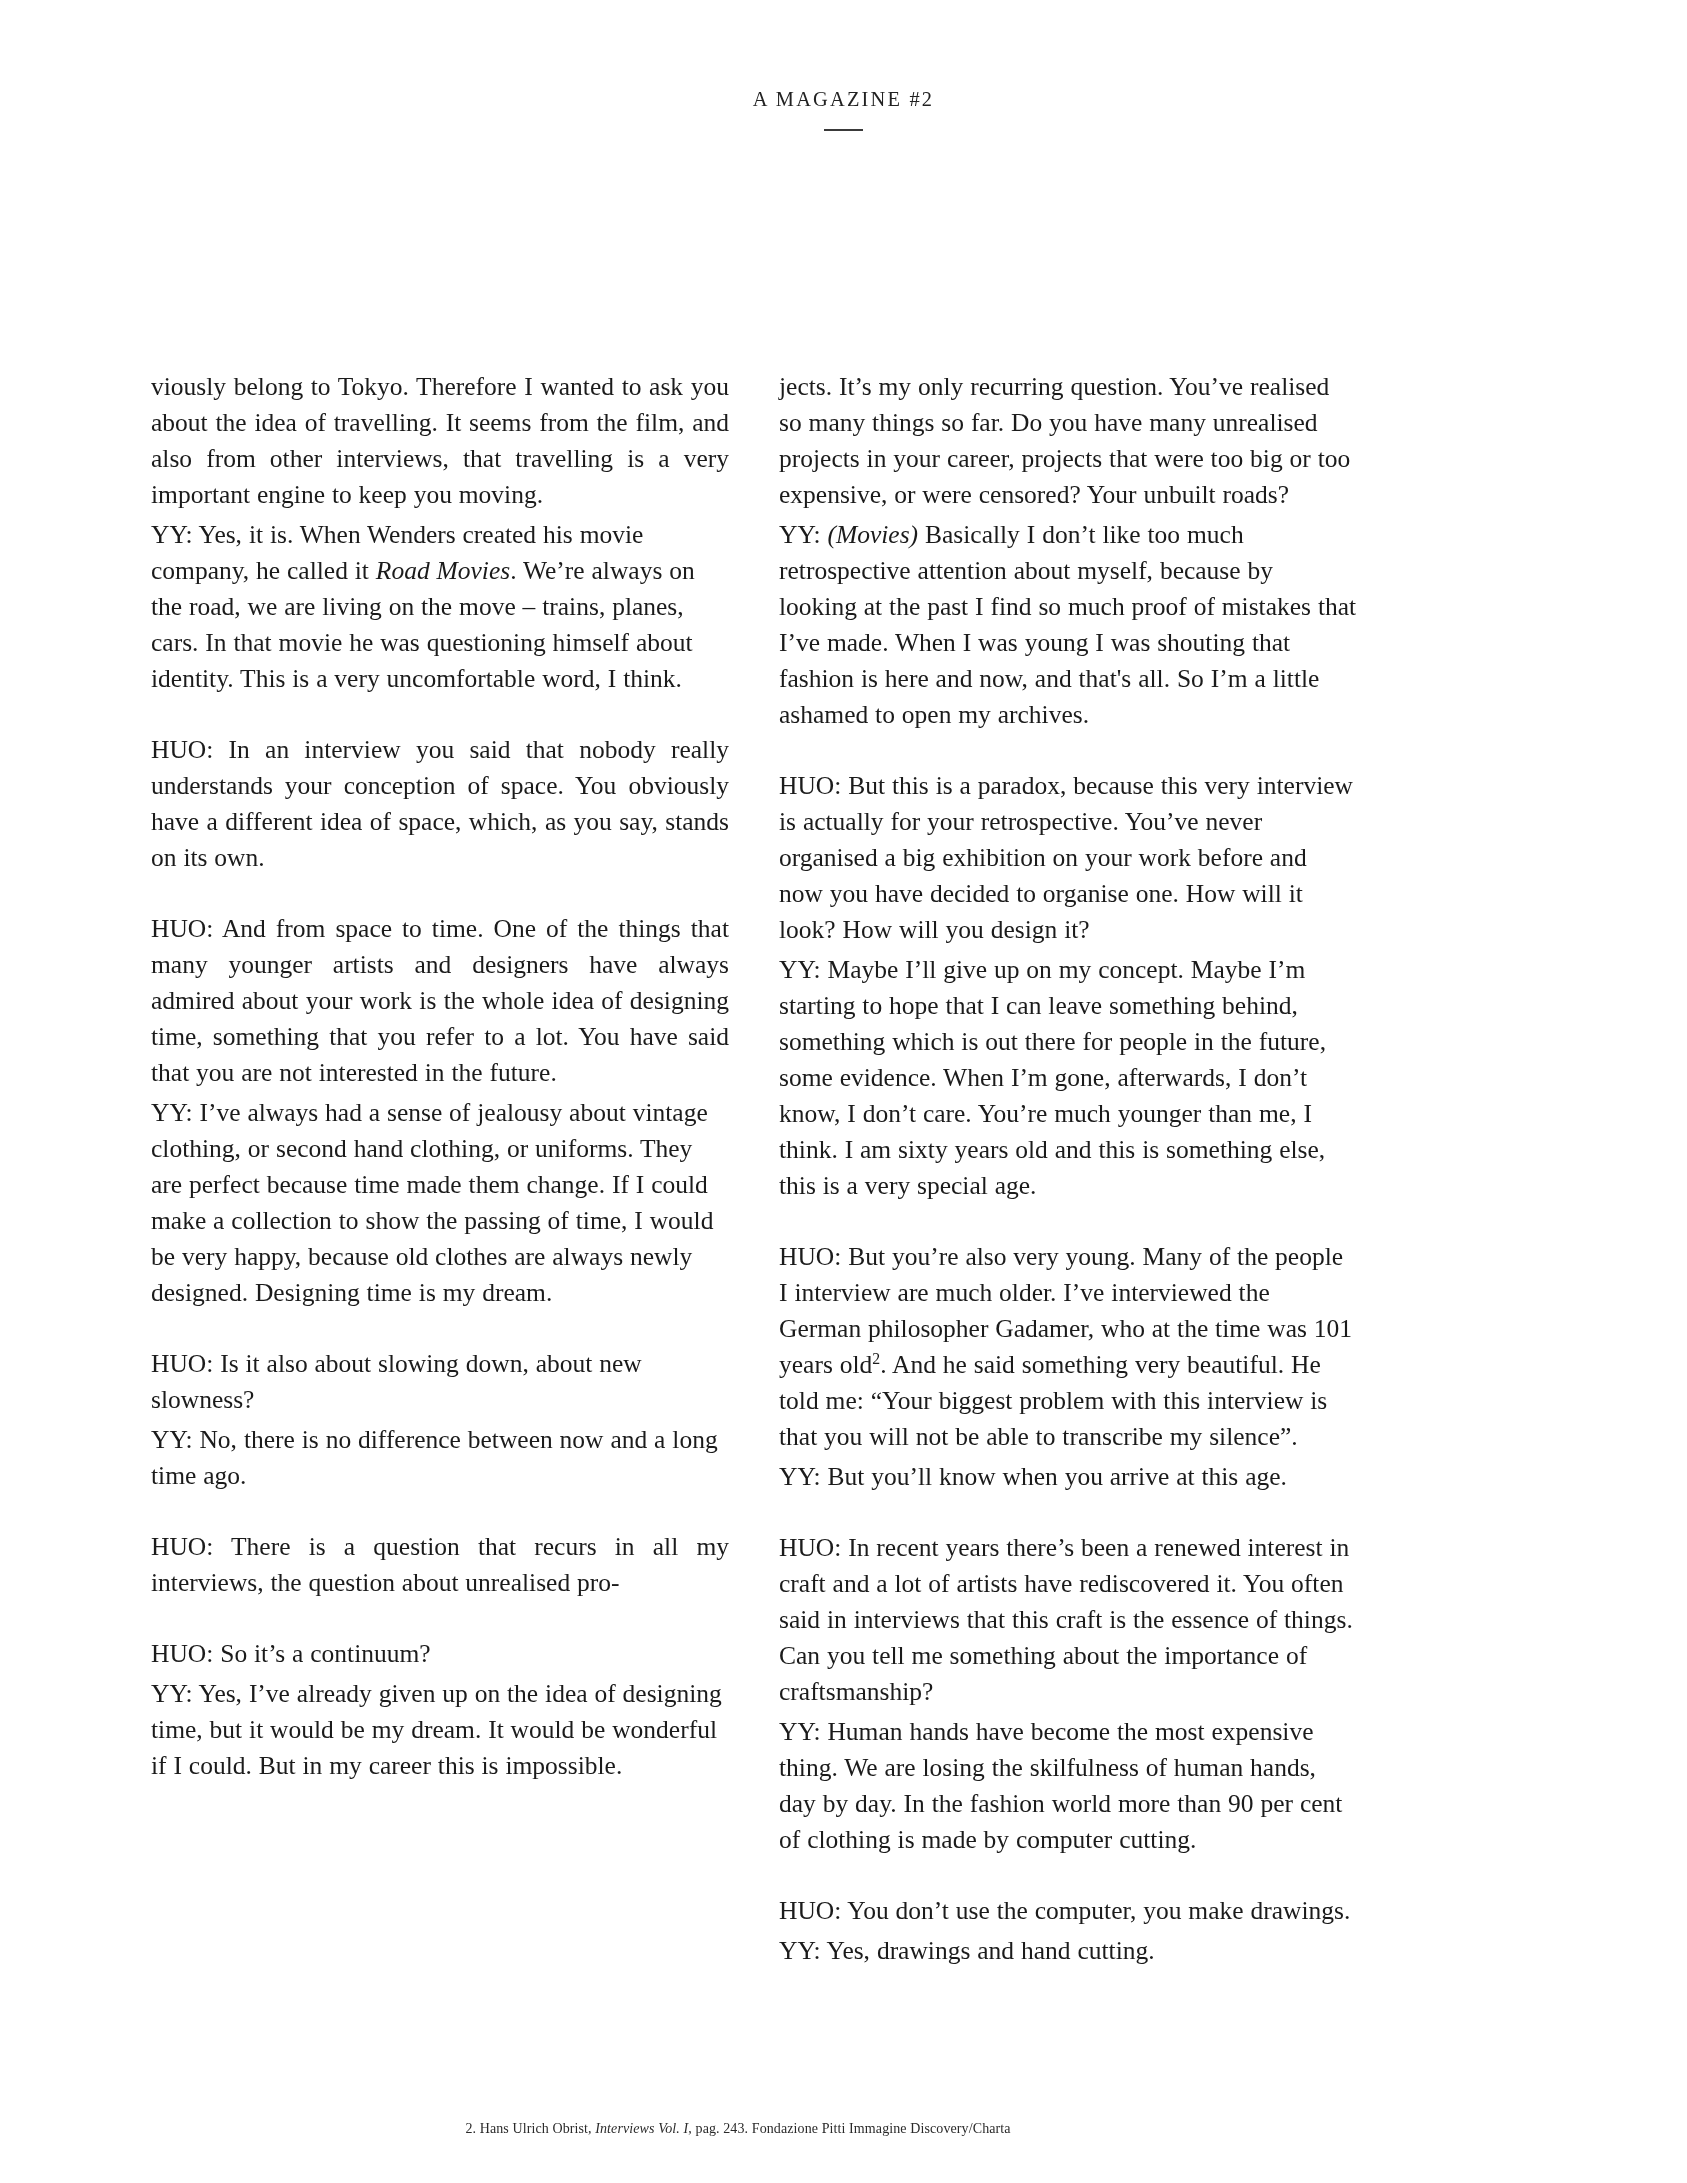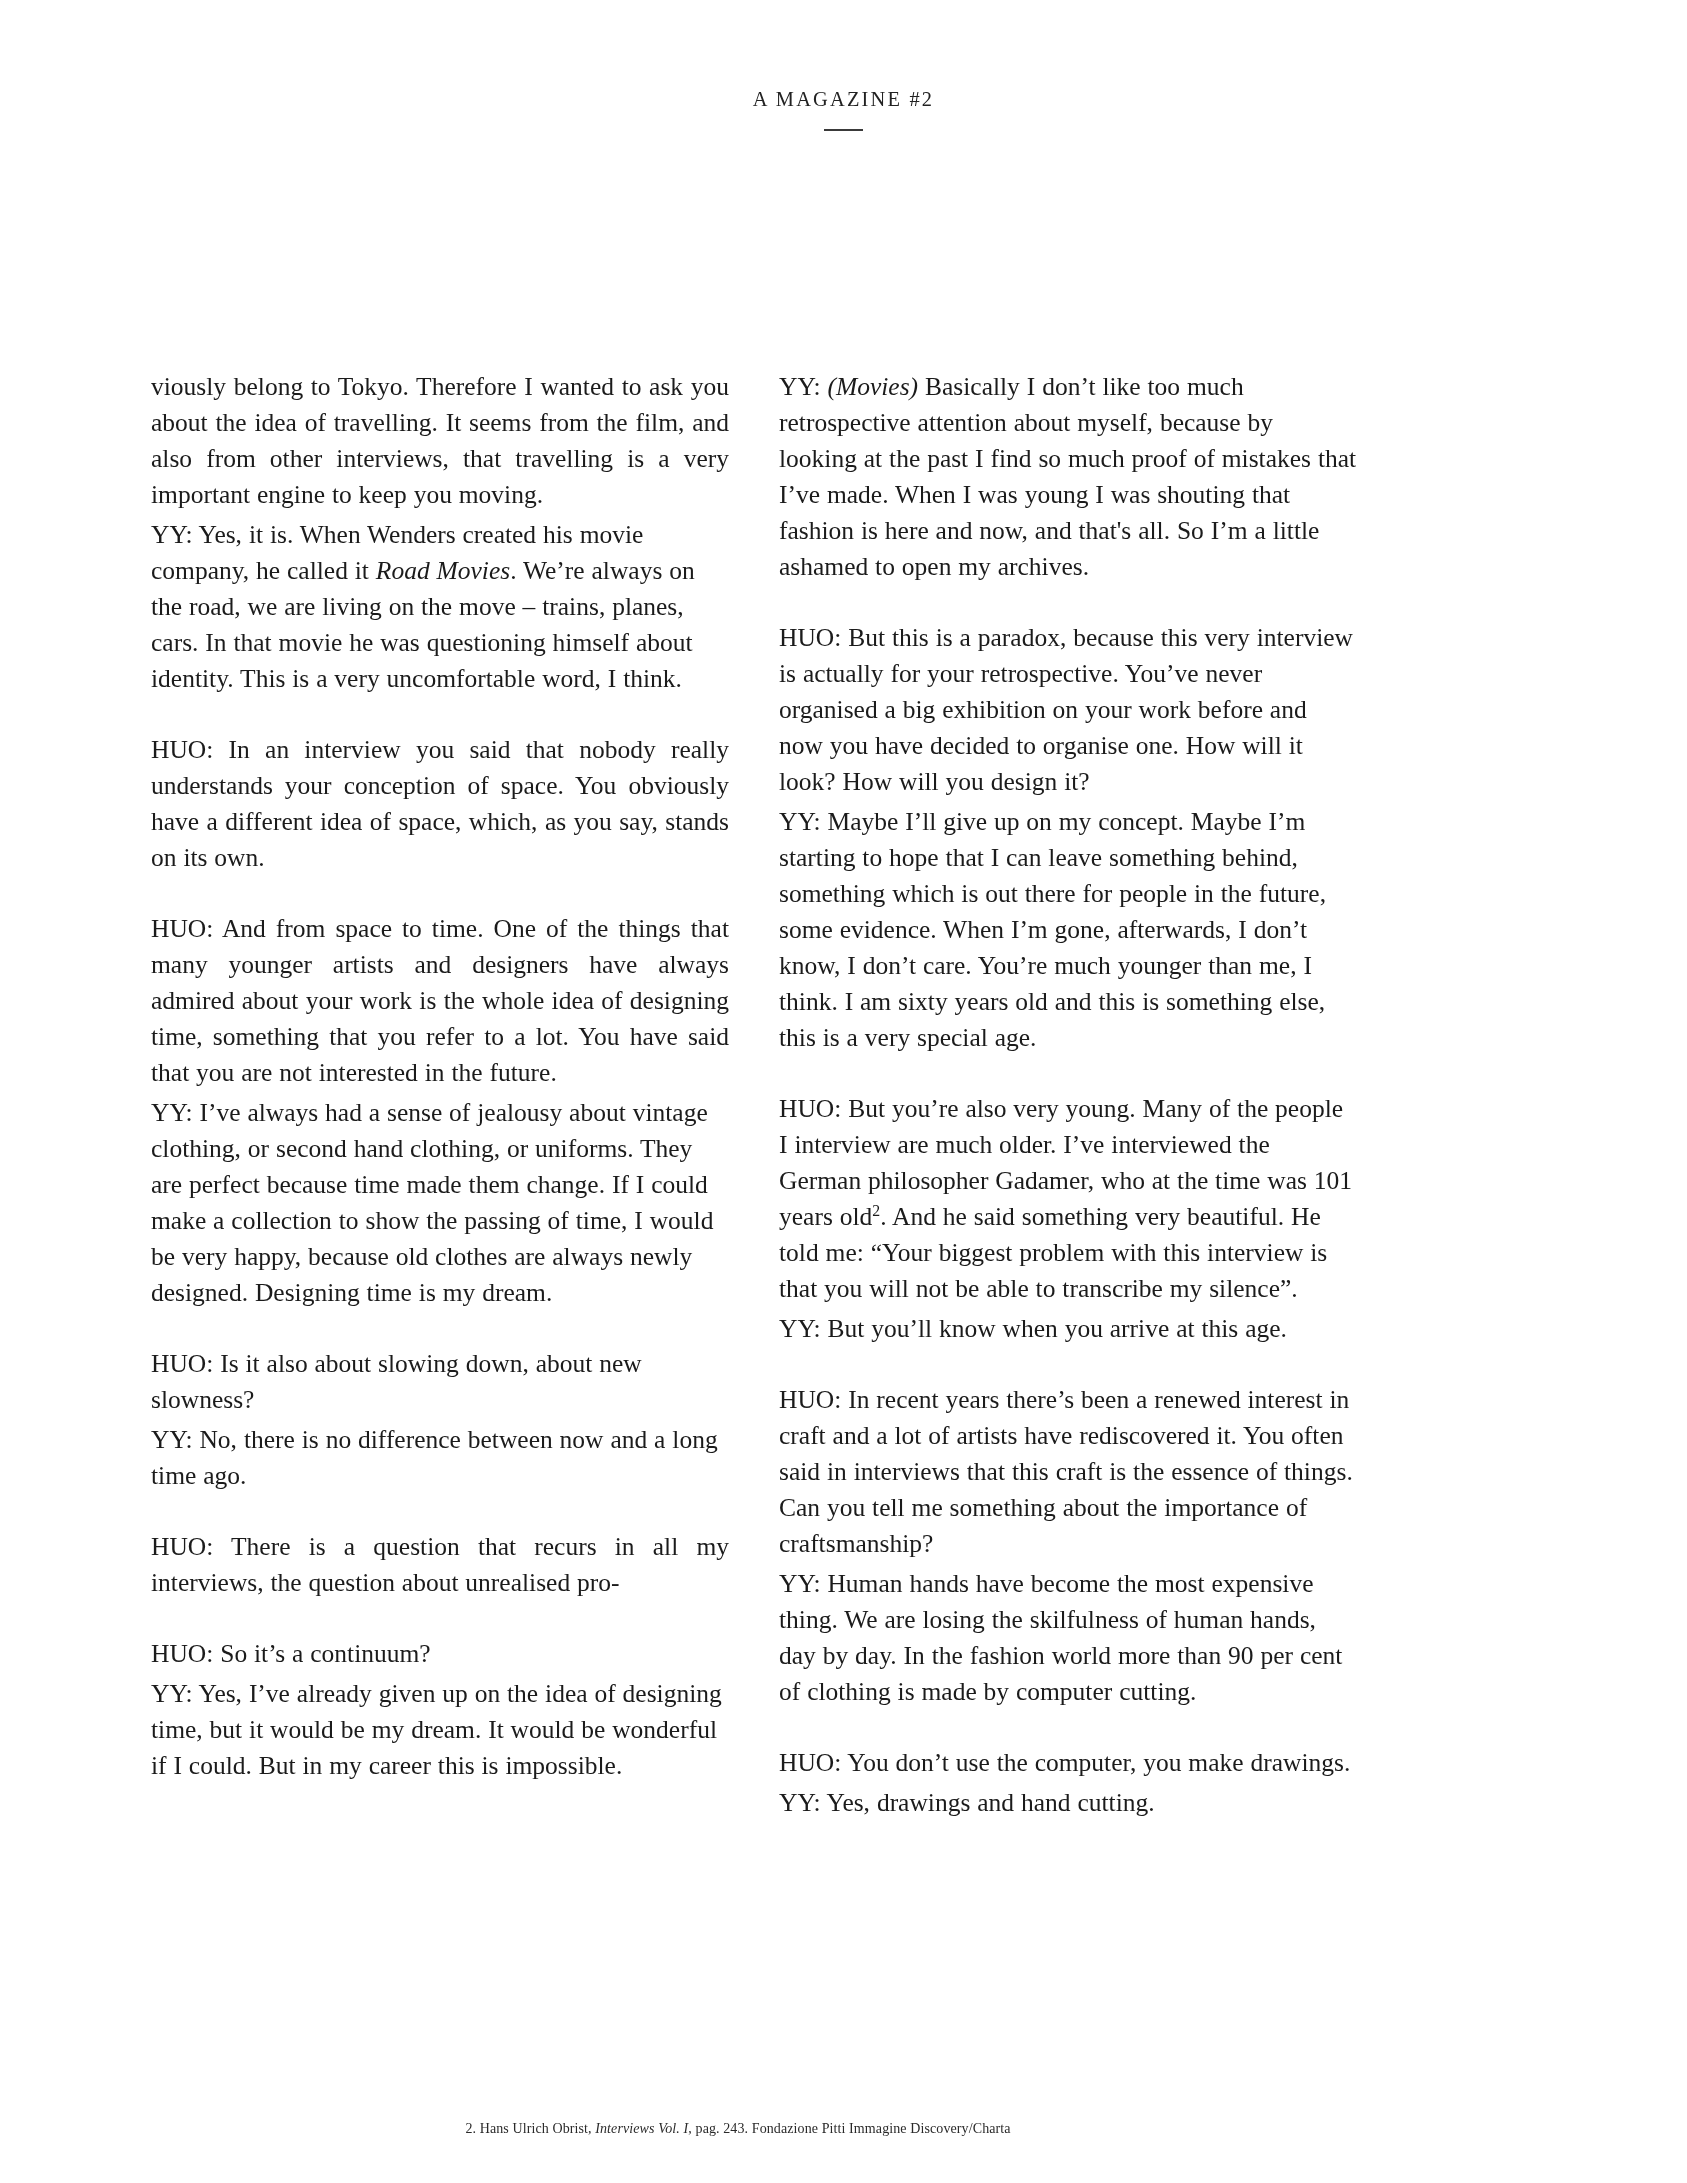--- a/index.html
+++ b/index.html
@@ -135,20 +135,21 @@
     <div class="block">
       <p class="para last-line-natural">HUO: So it’s a continuum?</p>
       <p class="para last-line-natural">YY: Yes, I’ve already given up on the idea of designing time, but it would be my dream. It would be wonderful if I could. But in my career this is impossible.</p>
     </div>
 
   </div>
 
   <div class="col">
 
     <div class="block">
+      <p class="para last-line-natural">jects. It’s my only recurring question. You’ve realised so many things so far. Do you have many unrealised projects in your career, projects that were too big or too expensive, or were censored? Your unbuilt roads?</p>
       <p class="para last-line-natural"><span>YY: </span><em>(Movies)</em><span> Basically I don’t like too much retrospective attention about myself, because by looking at the past I find so much proof of mistakes that I’ve made. When I was young I was shouting that fashion is here and now, and that's all. So I’m a little ashamed to open my archives.</span></p>
     </div>
 
     <div class="block">
       <p class="para last-line-natural">HUO: But this is a paradox, because this very interview is actually for your retrospective. You’ve never organised a big exhibition on your work before and now you have decided to organise one. How will it look? How will you design it?</p>
       <p class="para last-line-natural">YY: Maybe I’ll give up on my concept. Maybe I’m starting to hope that I can leave something behind, something which is out there for people in the future, some evidence. When I’m gone, afterwards, I don’t know, I don’t care. You’re much younger than me, I think. I am sixty years old and this is something else, this is a very special age.</p>
     </div>
 
     <div class="block">
       <p class="para last-line-natural"><span>HUO: But you’re also very young. Many of the people I interview are much older. I’ve interviewed the German philosopher Gadamer, who at the time was 101 years old</span><sup>2</sup><span>. And he said something very beautiful. He told me: “Your biggest problem with this interview is that you will not be able to transcribe my silence”.</span></p>

